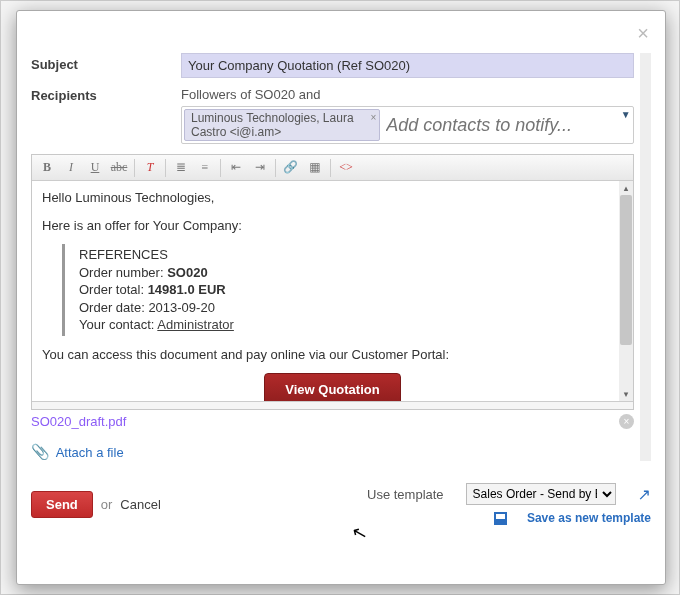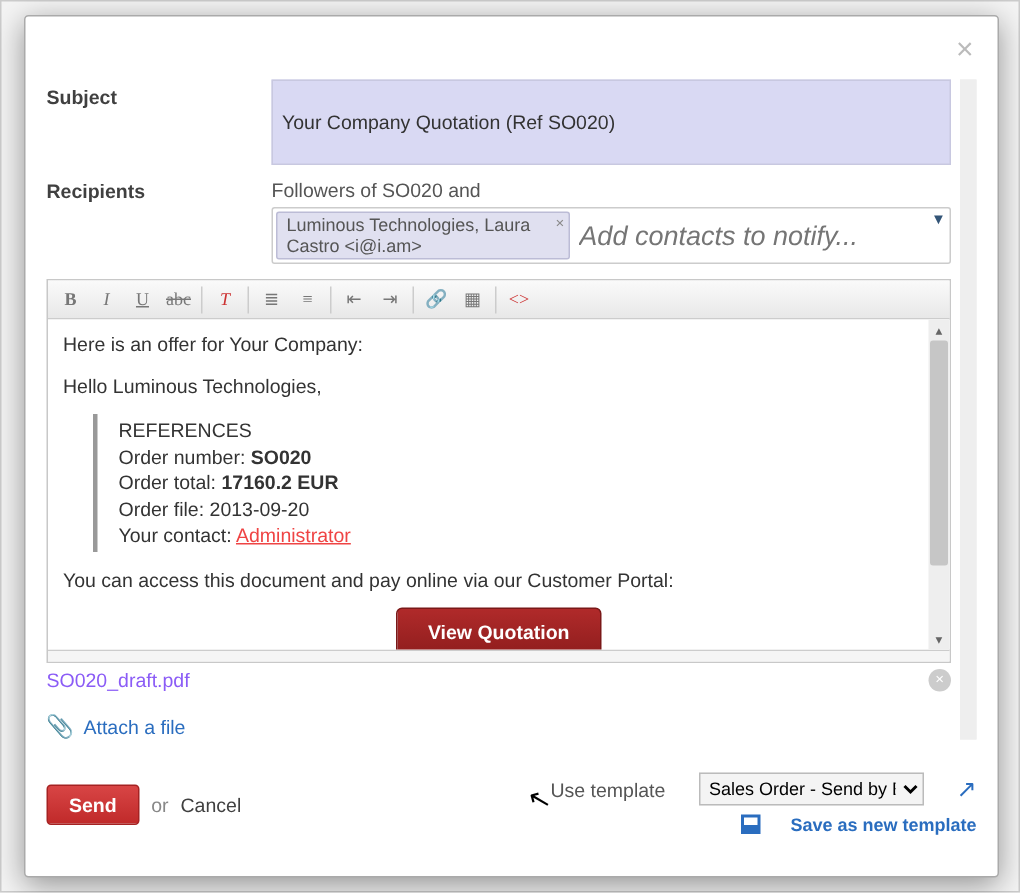--- a/index.html
+++ b/index.html
@@ -78,21 +78,21 @@
     padding-top: 4px;
     font-size: 13px;
   }
   .form-field {
     flex: 1;
   }
   .subject-input {
     width: 100%;
     background: #d9d9f3;
     border: 1px solid #c8c8e0;
-    padding: 20px 6px;
+    padding: 4px 6px;
     font-size: 13px;
     color: #333;
   }
   .followers-text {
     font-size: 13px;
     color: #555;
     padding: 3px 0 4px 0;
   }
   .tag-row {
     display: flex;
@@ -184,21 +184,21 @@
     color:#333;
     line-height: 1.35;
   }
   .editor-content p { margin-bottom: 10px; }
   .refs {
     border-left: 3px solid #999;
     margin: 4px 0 10px 20px;
     padding: 2px 0 2px 14px;
   }
   .refs .hdr { font-weight:normal; }
-  .refs a { color:#ef4444; text-decoration:underline; }
+  .refs a { color:#404040; text-decoration:underline; }
   .btn-primary {
     display:inline-block;
     background: linear-gradient(#b02a2a,#8e1d1d);
     color:#fff;
     font-weight:bold;
     padding: 7px 20px;
     border-radius:4px;
     border:1px solid #7a1818;
     font-size:13px;
     cursor:pointer;
@@ -260,21 +260,21 @@
   }
   .tmpl-row { display:flex; align-items:center; gap:22px; font-size:13px;}
   select.tmpl {
     font-size:12px;
     max-width:150px;
     border:1px solid #bbb;
     background:#f4f4f4;
     padding:2px;
   }
   .share-icon { color:#2a6dbf; font-size:16px; cursor:pointer;}
-  .save-tmpl { display:flex; align-items:flex-start; gap:20px; color:#2a6dbf; font-weight:bold; font-size:12px; cursor:pointer;}
+  .save-tmpl { display:flex; align-items:flex-end; gap:20px; color:#2a6dbf; font-weight:bold; font-size:12px; cursor:pointer;}
   .save-tmpl .disk { width:13px; height:13px; background:#2a6dbf; display:inline-block; position:relative;}
   .save-tmpl .disk::after { content:""; position:absolute; left:2px; top:2px; width:9px; height:5px; background:#fff;}
   .cursor-arrow {
     position:absolute;
     left: 352px; top: 522px;
     font-size: 18px;
     color:#000;
     pointer-events:none;
     transform: rotate(-15deg);
   }
@@ -328,27 +328,27 @@
         <div class="tbtn">⇤</div>
         <div class="tbtn">⇥</div>
         <div class="tsep"></div>
         <div class="tbtn">🔗</div>
         <div class="tbtn">▦</div>
         <div class="tsep"></div>
         <div class="tbtn" style="color:#c33">&lt;&gt;</div>
       </div>
       <div class="editor-body">
         <div class="editor-content">
+          <p>Hello Luminous Technologies,</p>
           <p>Here is an offer for Your Company:</p>
-          <p>Hello Luminous Technologies,</p>
           <div class="refs">
             <div class="hdr">REFERENCES</div>
             <div><span>Order number: </span><b>SO020</b></div>
-            <div><span>Order total: </span><b>17160.2 EUR</b></div>
-            <div><span>Order file: </span><span>2013-09-20</span></div>
+            <div><span>Order total: </span><b>14981.0 EUR</b></div>
+            <div><span>Order date: </span><span>2013-09-20</span></div>
             <div><span>Your contact: </span><a href="#">Administrator</a></div>
           </div>
           <p>You can access this document and pay online via our Customer Portal:</p>
           <div class="btn-center">
             <span class="btn-primary">View Quotation</span>
           </div>
         </div>
         <div class="editor-scroll">
           <div class="editor-scroll-arrow" style="top:0">▴</div>
           <div class="editor-scroll-thumb" style="top:14px;height:150px"></div>

